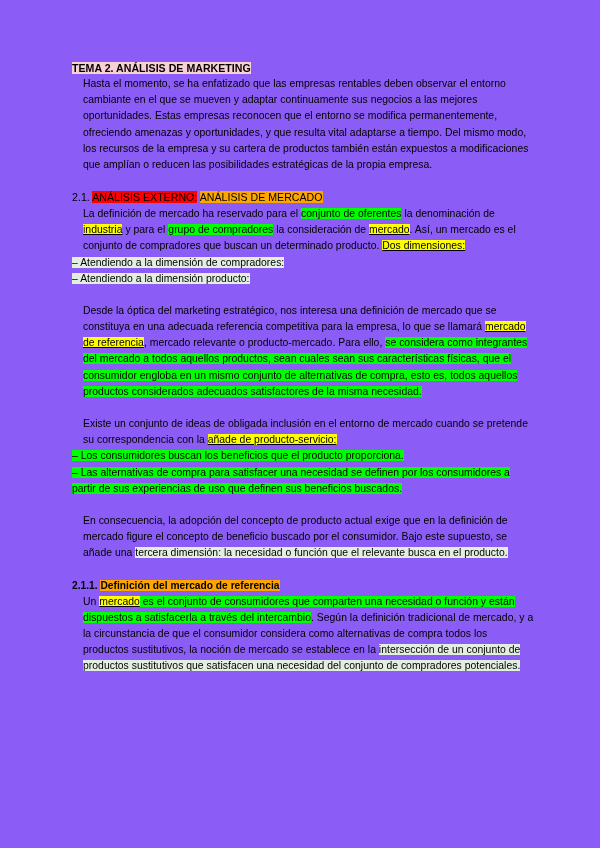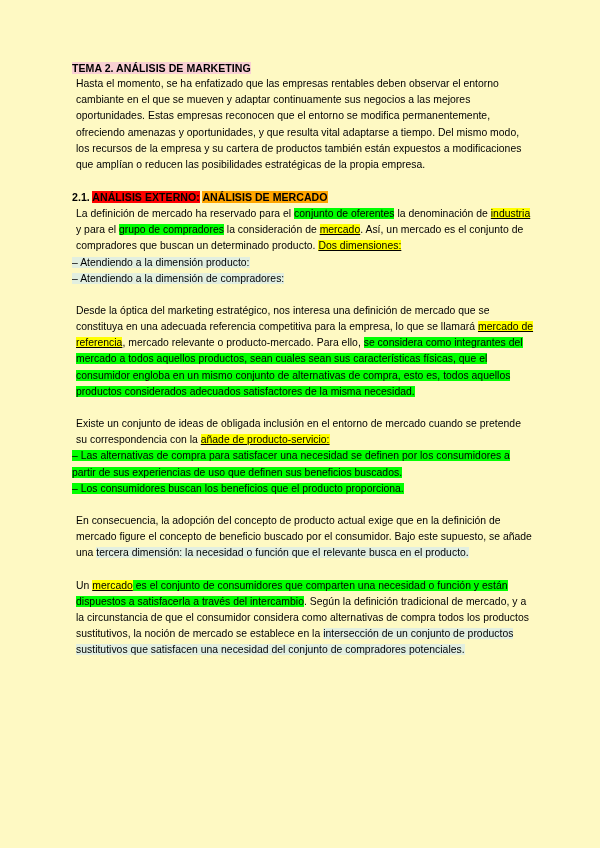--- a/index.html
+++ b/index.html
@@ -13,49 +13,49 @@
     height: 848px;
     overflow: hidden;
     font-family: "Liberation Sans", sans-serif;
     color: #000000;
     -webkit-font-smoothing: antialiased;
   }
   .page {
     position: relative;
     width: 600px;
     height: 848px;
-    background: #fef9c3;
+    background: #8b5cf6;
     box-sizing: border-box;
     padding: 60px 68px 0 72px;
   }
   .doc-body {
     width: 462px;
     font-size: 10.4px;
     line-height: 16.15px;
     text-align: left;
     letter-spacing: 0.02px;
   }
   p {
     margin: 0;
     padding: 0;
   }
   .para {
-    margin: 0 0 0 4px;
+    margin: 0 0 0 11px;
   }
   .spacer {
     height: 16.15px;
   }
   .heading {
     font-weight: bold;
     font-size: 10.6px;
     line-height: 16.15px;
     margin: 0;
   }
   .heading-2 {
-    font-weight: bold;
+    font-weight: normal;
     font-size: 10.6px;
     line-height: 16.8px;
     margin: 0;
   }
   .heading-3 {
     font-weight: bold;
     font-size: 10.2px;
     line-height: 16.15px;
     margin: 0;
   }
@@ -86,37 +86,38 @@
     <p class="heading"><mark class="hl-pink">TEMA 2. ANÁLISIS DE MARKETING</mark></p>
 
     <p class="para">Hasta el momento, se ha enfatizado que las empresas rentables deben observar el entorno cambiante en el que se mueven y adaptar continuamente sus negocios a las mejores oportunidades. Estas empresas reconocen que el entorno se modifica permanentemente, ofreciendo amenazas y oportunidades, y que resulta vital adaptarse a tiempo. Del mismo modo, los recursos de la empresa y su cartera de productos también están expuestos a modificaciones que amplían o reducen las posibilidades estratégicas de la propia empresa.</p>
 
     <div class="spacer"></div>
 
     <p class="heading-2"><span>2.1. </span><mark class="hl-red">ANÁLISIS EXTERNO:</mark><span> </span><mark class="hl-orange">ANÁLISIS DE MERCADO</mark></p>
 
     <p class="para"><span>La definición de mercado ha reservado para el </span><mark class="hl-green">conjunto de oferentes</mark><span> la denominación de </span><mark class="hl-yellow">industria</mark><span> y para el </span><mark class="hl-green">grupo de compradores</mark><span> la consideración de </span><mark class="hl-yellow">mercado</mark><span>. Así, un mercado es el conjunto de compradores que buscan un determinado producto. </span><mark class="hl-yellow">Dos dimensiones:</mark></p>
 
+    <p class="list-line"><mark class="hl-mint">– Atendiendo a la dimensión de compradores:</mark></p>
     <p class="list-line"><mark class="hl-mint">– Atendiendo a la dimensión producto:</mark></p>
-    <p class="list-line"><mark class="hl-mint">– Atendiendo a la dimensión de compradores:</mark></p>
 
     <div class="spacer"></div>
 
     <p class="para"><span>Desde la óptica del marketing estratégico, nos interesa una definición de mercado que se constituya en una adecuada referencia competitiva para la empresa, lo que se llamará </span><mark class="hl-yellow">mercado de referencia</mark><span>, mercado relevante o producto-mercado. Para ello, </span><mark class="hl-green">se considera como integrantes del mercado a todos aquellos productos, sean cuales sean sus características físicas, que el consumidor engloba en un mismo conjunto de alternativas de compra, esto es, todos aquellos productos considerados adecuados satisfactores de la misma necesidad.</mark></p>
 
     <div class="spacer"></div>
 
     <p class="para"><span>Existe un conjunto de ideas de obligada inclusión en el entorno de mercado cuando se pretende su correspondencia con la </span><mark class="hl-yellow">añade de producto-servicio:</mark></p>
 
+    <p class="list-line"><mark class="hl-green">– Los consumidores buscan los beneficios que el producto proporciona.</mark></p>
     <p class="list-line"><mark class="hl-green">– Las alternativas de compra para satisfacer una necesidad se definen por los consumidores a partir de sus experiencias de uso que definen sus beneficios buscados.</mark></p>
-    <p class="list-line"><mark class="hl-green">– Los consumidores buscan los beneficios que el producto proporciona.</mark></p>
 
     <div class="spacer"></div>
 
     <p class="para"><span>En consecuencia, la adopción del concepto de producto actual exige que en la definición de mercado figure el concepto de beneficio buscado por el consumidor. Bajo este supuesto, se añade una </span><mark class="hl-mint">tercera dimensión: la necesidad o función que el relevante busca en el producto.</mark></p>
 
     <div class="spacer"></div>
 
+    <p class="heading-3"><span>2.1.1. </span><mark class="hl-orange">Definición del mercado de referencia</mark></p>
 
     <p class="para"><span>Un </span><mark class="hl-yellow">mercado</mark><mark class="hl-green"> es el conjunto de consumidores que comparten una necesidad o función y están dispuestos a satisfacerla a través del intercambio</mark><span>. Según la definición tradicional de mercado, y a la circunstancia de que el consumidor considera como alternativas de compra todos los productos sustitutivos, la noción de mercado se establece en la </span><mark class="hl-mint">intersección de un conjunto de productos sustitutivos que satisfacen una necesidad del conjunto de compradores potenciales.</mark></p>
 
   </div>
 </div>
 
 </body></html>

